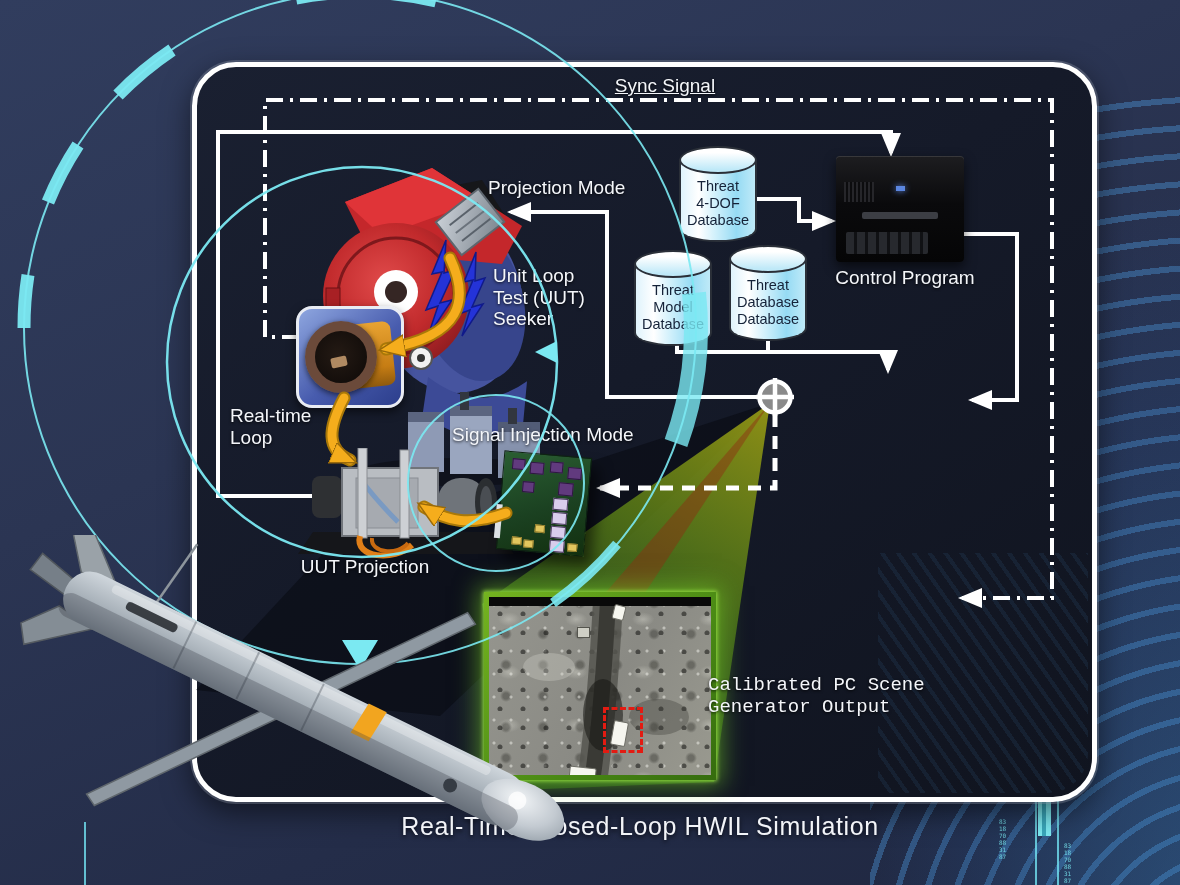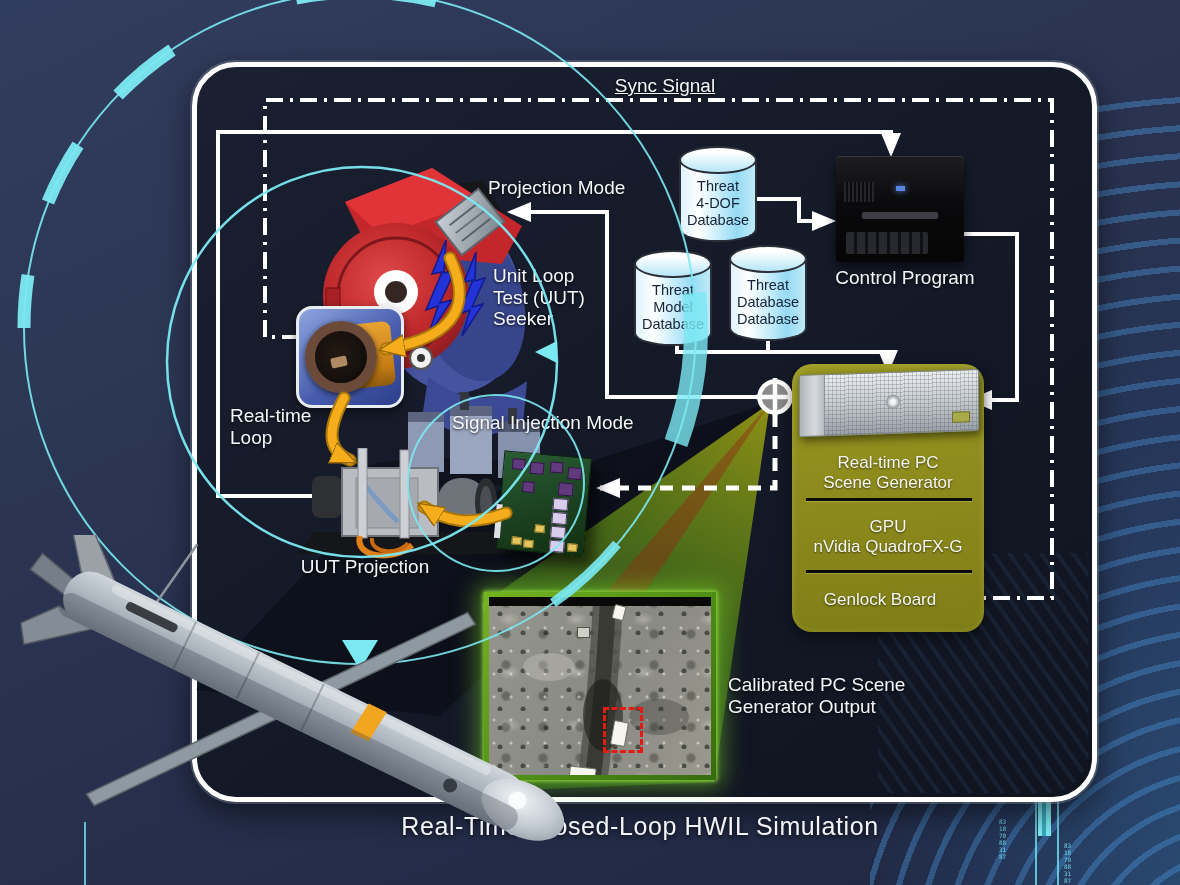--- a/index.html
+++ b/index.html
@@ -329,38 +329,20 @@
       <div class="top"></div>
       <div class="body" style="height:82px;">
           <div class="txt">
         <div>Threat</div>
         <div>Database</div>
         <div>Database</div>
       </div>
         </div>
     </div>
 
-    <div class="olive">
-      <div class="sg-server">
-        <div class="cap"></div>
-          <div class="hub"></div>
-          <div class="badge"></div>
-      </div>
-      <div class="olbl" style="top:89px;">
-        <div>Real-time PC</div>
-        <div>Scene Generator</div>
-      </div>
-      <div class="divider" style="top:134px;"></div>
-      <div class="olbl" style="top:153px;">
-        <div>GPU</div>
-        <div>nVidia QuadroFX-G</div>
-      </div>
-      <div class="divider" style="top:206px;"></div>
-      <div class="olbl" style="top:226px;left:-8px;">Genlock Board</div>
-    </div>
 
     <div class="calib">
       <div class="scene">
         <svg width="222" height="178" viewBox="0 0 222 178" style="position:absolute;left:0;top:0;">
           <path d="M119,4 C116,60 112,120 104,178" stroke="#55554f" stroke-width="30" fill="none" opacity=".85"></path>
           <path d="M119,4 C116,60 112,120 104,178" stroke="#3a3a35" stroke-width="16" fill="none"></path>
           <ellipse cx="114" cy="118" rx="20" ry="36" fill="rgba(22,22,19,.55)"></ellipse>
           <ellipse cx="60" cy="70" rx="26" ry="14" fill="rgba(210,210,200,.35)"></ellipse>
           <ellipse cx="170" cy="120" rx="30" ry="18" fill="rgba(60,60,54,.35)"></ellipse>
         </svg>
@@ -377,26 +359,26 @@
     <div class="lbl" style="left:488px;top:177px;">Projection Mode</div>
     <div class="lbl" style="left:493px;top:265px;">
       <div>Unit Loop</div>
       <div>Test (UUT)</div>
       <div>Seeker</div>
     </div>
     <div class="lbl" style="left:230px;top:405px;">
       <div>Real-time</div>
       <div>Loop</div>
     </div>
-    <div class="lbl" style="left:452px;top:412px;">Signal Injection Mode</div>
+    <div class="lbl" style="left:452px;top:424px;">Signal Injection Mode</div>
     <div class="lbl center" style="left:280px;top:556px;width:170px;">UUT Projection</div>
     <div class="lbl center" style="left:805px;top:267px;width:200px;line-height:22px;">
       <div>Control Program</div>
     </div>
-    <div class="lbl" style="left:728px;top:674px;line-height:22px;">
+    <div class="lbl" style="left:708px;top:674px;line-height:22px;font-family:Liberation Mono, monospace;">
       <div>Calibrated PC Scene</div>
       <div>Generator Output</div>
     </div>
   </div>
 
   <svg class="layer overlays" width="1180" height="885" viewBox="0 0 1180 885">
     <defs>
       <marker id="my" markerUnits="userSpaceOnUse" markerWidth="32" markerHeight="26" refX="19" refY="11" orient="auto">
         <path d="M0,0 L26,11 L0,22 Z" fill="#f5ad1c" stroke="#9a6a0a" stroke-width="1.5"></path>
       </marker>

